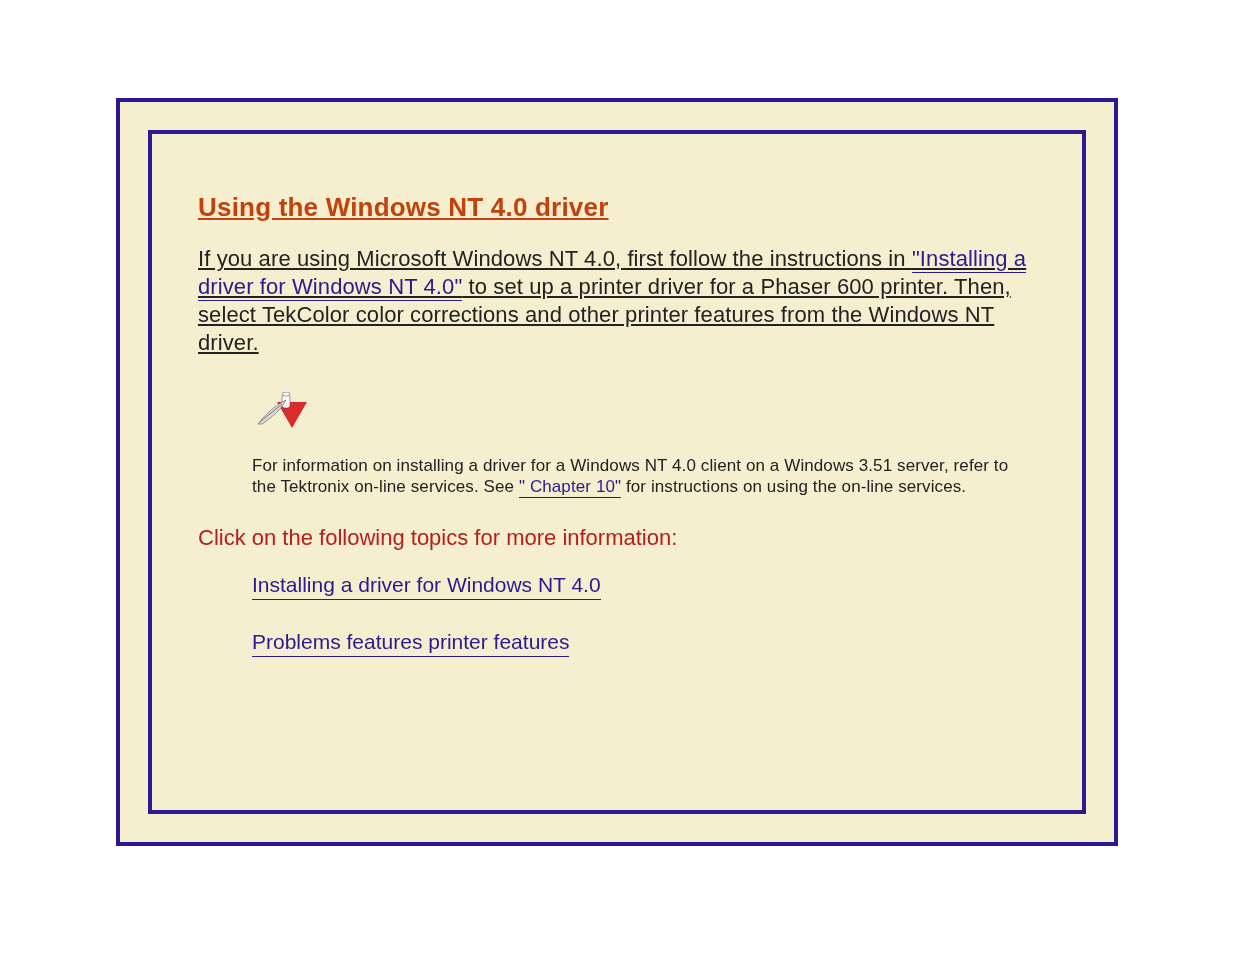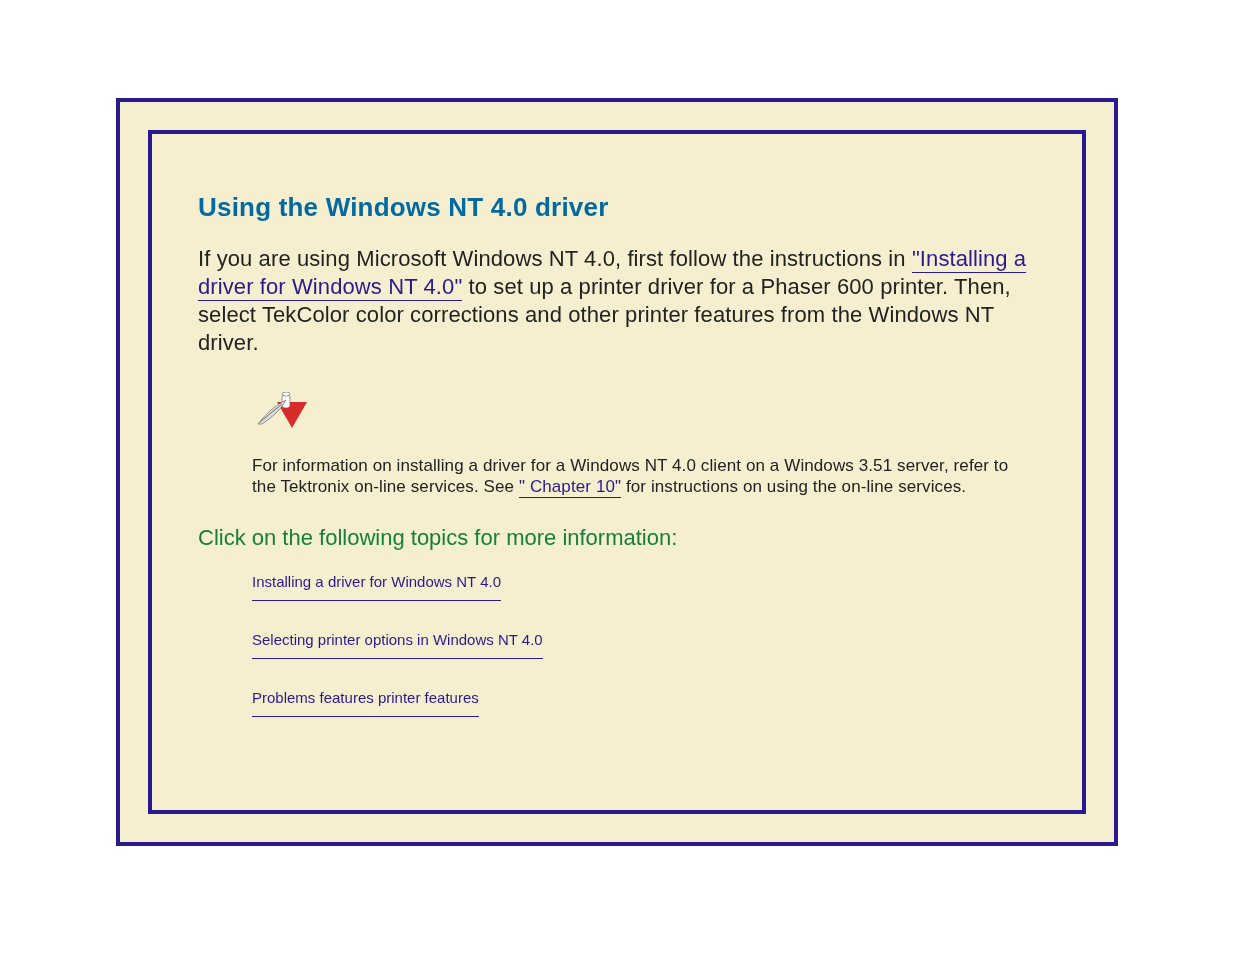--- a/index.html
+++ b/index.html
@@ -1,32 +1,32 @@
 <!DOCTYPE html>
 <html><head>
 <meta charset="utf-8">
 <style>
   html,body{margin:0;padding:0;background:#fff;font-family:Helvetica,Arial,sans-serif;}
   .page{width:1235px;height:954px;position:relative;background:#fff;}
   .outer{position:absolute;left:116px;top:98px;width:1002px;height:748px;
          background:#f5efcf;border:4px solid #2b1a8f;box-sizing:border-box;}
   .inner{position:absolute;left:28px;top:28px;right:28px;bottom:28px;
          border:4px solid #2b1a8f;box-sizing:border-box;padding:58px 46px 40px 46px;}
-  .heading{font-size:26px;color:#0369a1;font-weight:bold;margin:0 0 18px 0;
-           letter-spacing:0.2px;}
-  .body{font-size:22px;line-height:1.28;color:#222;letter-spacing:0.1px;}
+  .heading{font-size:26px;color:#c2410c;font-weight:bold;margin:0 0 18px 0;
+           letter-spacing:0.2px;text-decoration:underline;}
+  .body{font-size:22px;line-height:1.28;color:#222;letter-spacing:0.1px;text-decoration:underline;}
   .link{color:#2b1a8f;border-bottom:1.5px solid #2b1a8f;padding-bottom:1px;}
   .note-block{margin:34px 0 28px 54px;}
   .icon-row{height:46px;}
   .note-text{font-size:17px;line-height:1.24;color:#222;letter-spacing:0.1px;max-width:770px;}
-  .topics-lead{font-size:22px;color:#15803d;margin:14px 0 22px 0;}
+  .topics-lead{font-size:22px;color:#b91c1c;margin:14px 0 22px 0;}
   .topic-list{margin-left:54px;}
   .topic-item{margin:0 0 30px 0;}
-  .topic-link{font-size:15px;color:#2b1a8f;border-bottom:1.5px solid #2b1a8f;
-              padding-bottom:10px;display:inline-block;}
+  .topic-link{font-size:21px;color:#2b1a8f;border-bottom:1.5px solid #2b1a8f;
+              padding-bottom:2px;display:inline-block;}
   svg{display:block;}
 </style>
 </head>
 <body>
 
 <div class="page">
   <div class="outer">
     <div class="inner">
 
       <h2 class="heading">Using the Windows NT 4.0 driver</h2>
@@ -55,22 +55,19 @@
         </p>
       </div>
 
       <p class="topics-lead">Click on the following topics for more information:</p>
 
       <div class="topic-list">
         <div class="topic-item">
           <span class="topic-link">Installing a driver for Windows NT 4.0</span>
         </div>
         <div class="topic-item">
-          <span class="topic-link">Selecting printer options in Windows NT 4.0</span>
-        </div>
-        <div class="topic-item">
           <span class="topic-link">Problems features printer features</span>
         </div>
       </div>
 
     </div>
   </div>
 </div>
 
 </body></html>

